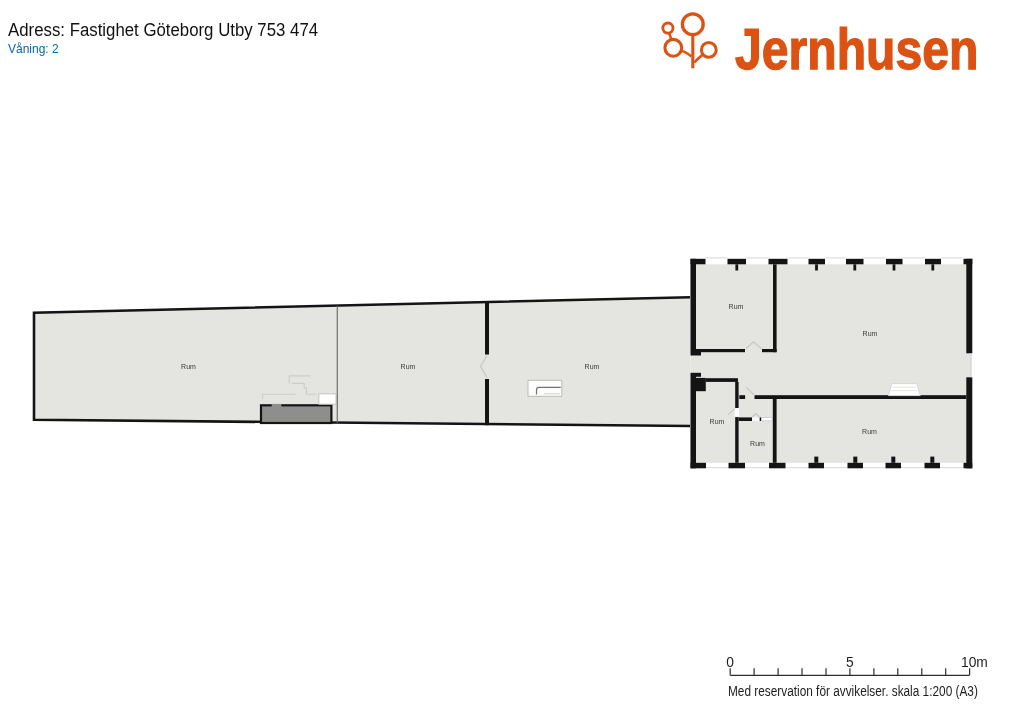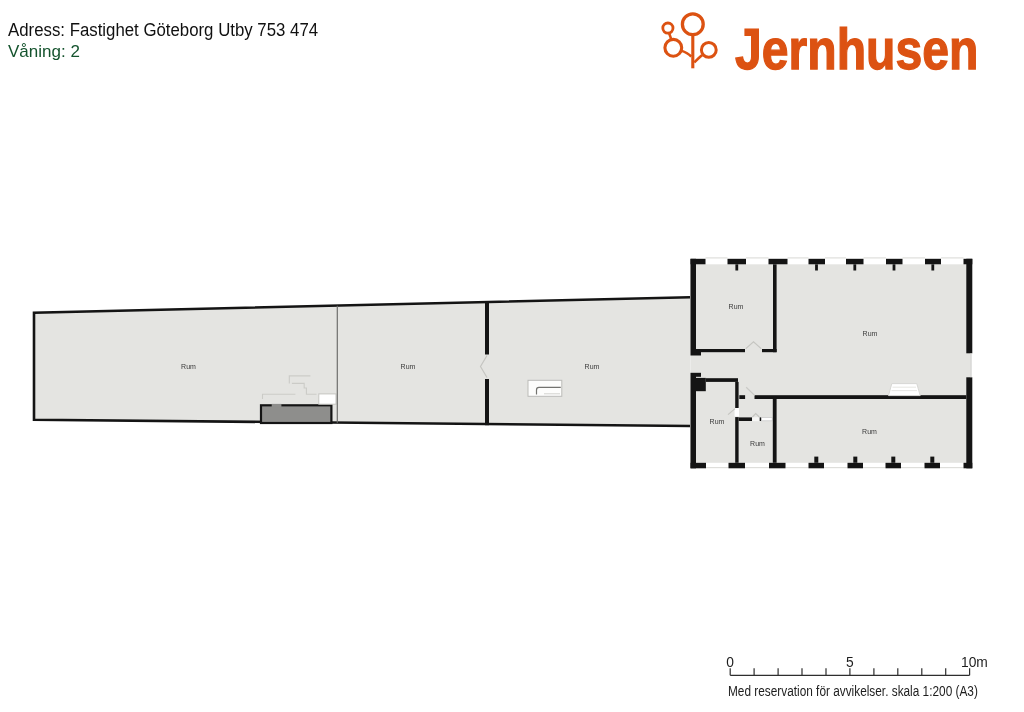--- a/index.html
+++ b/index.html
@@ -6,21 +6,21 @@
   #page{position:relative;width:1024px;height:712px;background:#ffffff;overflow:hidden;
         font-family:"Liberation Sans", sans-serif;padding-left:24px;}
   .abs{position:absolute;}
 </style>
 </head>
 <body>
 <div id="page">
 
 <div class="abs" style="left:8px;top:20.4px;font-size:17.6px;color:#101010;white-space:nowrap;transform:scaleX(0.955);transform-origin:0 0;">Adress: Fastighet Göteborg Utby 753 474</div>
 
-<div class="abs" style="left:8px;top:41.9px;font-size:17px;color:#14532d;white-space:nowrap;">Våning: 2</div>
+<div class="abs" style="left:8px;top:41.9px;font-size:12px;color:#0369a1;white-space:nowrap;">Våning: 2</div>
 
 <svg class="abs" style="left:655px;top:5px;" width="70" height="70" viewBox="0 0 70 70">
   <g fill="none" stroke="#DC5212">
     <circle cx="37.8" cy="19.2" r="10.4" stroke-width="3.3"></circle>
     <circle cx="12.9" cy="23.1" r="5.1" stroke-width="2.8"></circle>
     <circle cx="18.3" cy="42.8" r="8.4" stroke-width="3.1"></circle>
     <circle cx="53.8" cy="44.9" r="7.4" stroke-width="3"></circle>
     <path d="M37.8,29.6 V63.3" stroke-width="3.1"></path>
     <path d="M13.8,27.4 L16.7,35.4" stroke-width="2.6"></path>
     <path d="M25.7,45.4 Q33,48 36.3,51.5" stroke-width="2.6"></path>

